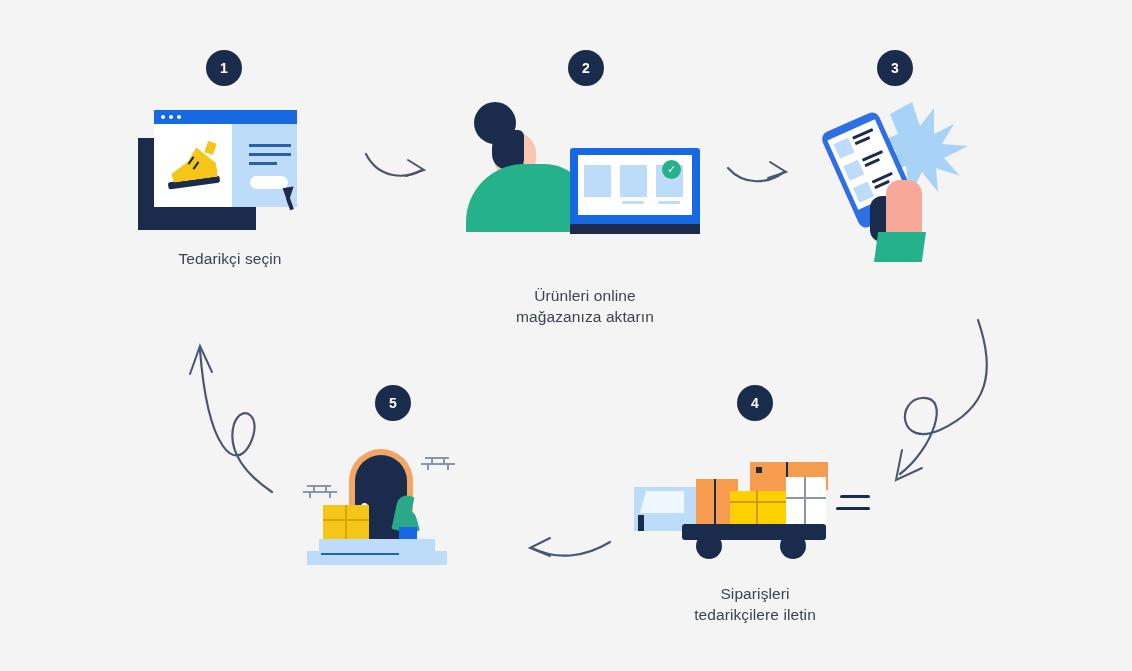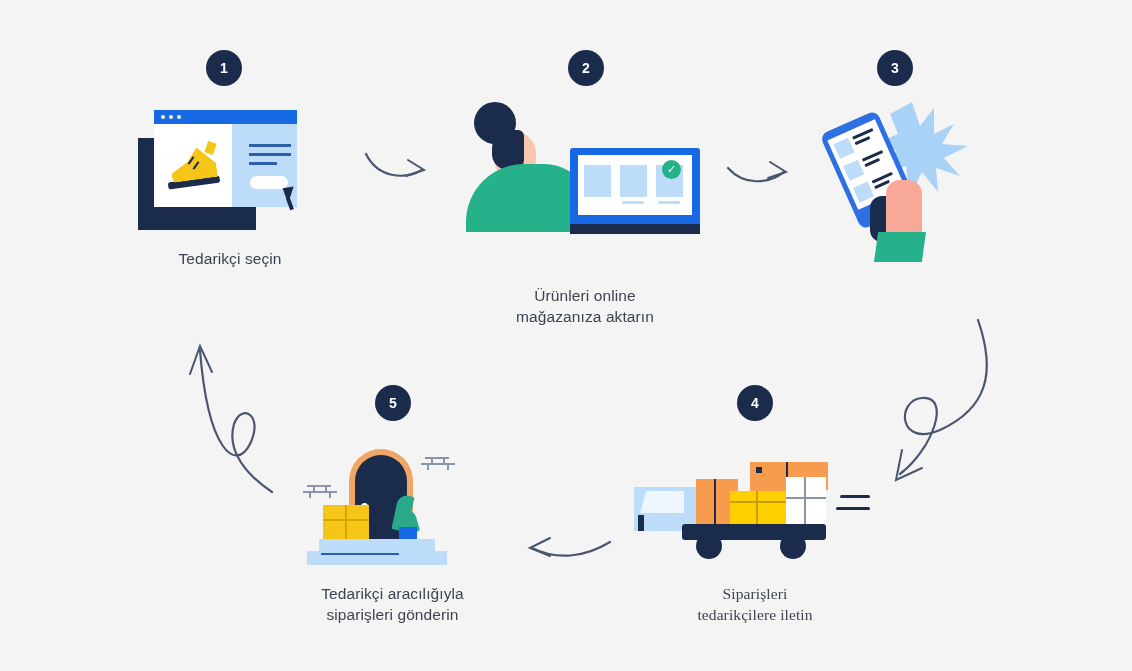--- a/index.html
+++ b/index.html
@@ -254,21 +254,21 @@
       <div class="bx-strap-h" style="left:152px; top:52px; width:40px;"></div>
 
       <div class="tk-bed"></div>
       <div class="tk-wheel" style="left:62px;"></div>
       <div class="tk-wheel" style="left:146px;"></div>
 
       <div class="speed" style="left:206px; top:50px; width:30px;"></div>
       <div class="speed" style="left:202px; top:62px; width:34px;"></div>
     </div>
 
-    <div class="caption" style="left:0; top:198px; width:250px;font-family:Liberation Serif, serif;">Siparişleri
+    <div class="caption" style="left:0; top:198px; width:250px;">Siparişleri
 tedarikçilere iletin</div>
   </div>
 
   <div class="step" style="left:265px; top:385px; width:255px; height:250px;">
     <div class="badge" style="left:110px; top:0;">5</div>
 
     <div class="art" style="left:38px; top:58px; width:180px; height:130px;">
       <div class="brick" style="left:0px; top:42px; width:34px; height:16px;">
         <span style="left:4px; top:0; width:24px; height:2px;"></span>
         <span style="left:0px; top:6px; width:34px; height:2px;"></span>
@@ -296,22 +296,20 @@
 
       <div class="pkg"></div>
       <div class="pkg-v"></div>
       <div class="pkg-h"></div>
 
       <div class="dr-step1"></div>
       <div class="dr-step2"></div>
       <div class="dr-edge"></div>
     </div>
 
-    <div class="caption" style="left:0; top:198px; width:255px;">Tedarikçi aracılığıyla
-siparişleri gönderin</div>
   </div>
 
   <svg style="position:absolute; left:0; top:0; width:1132px; height:671px; pointer-events:none;" viewBox="0 0 1132 671">
     <g fill="none" stroke="#4a5670" stroke-width="2.2" stroke-linecap="round">
 
       <path d="M366,154 C378,178 404,180 422,170"></path>
       <path d="M408,160 L424,170 L406,176" stroke-width="2"></path>
 
       <path d="M728,168 C744,186 768,184 784,172"></path>
       <path d="M770,162 L786,172 L768,178" stroke-width="2"></path>

